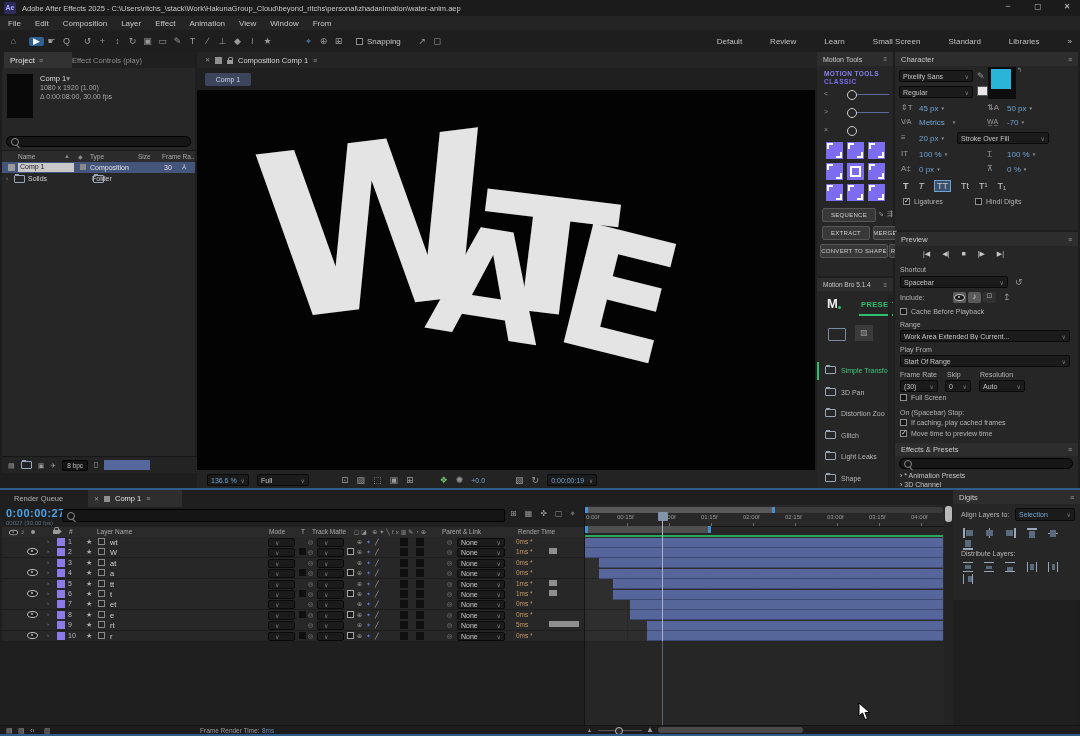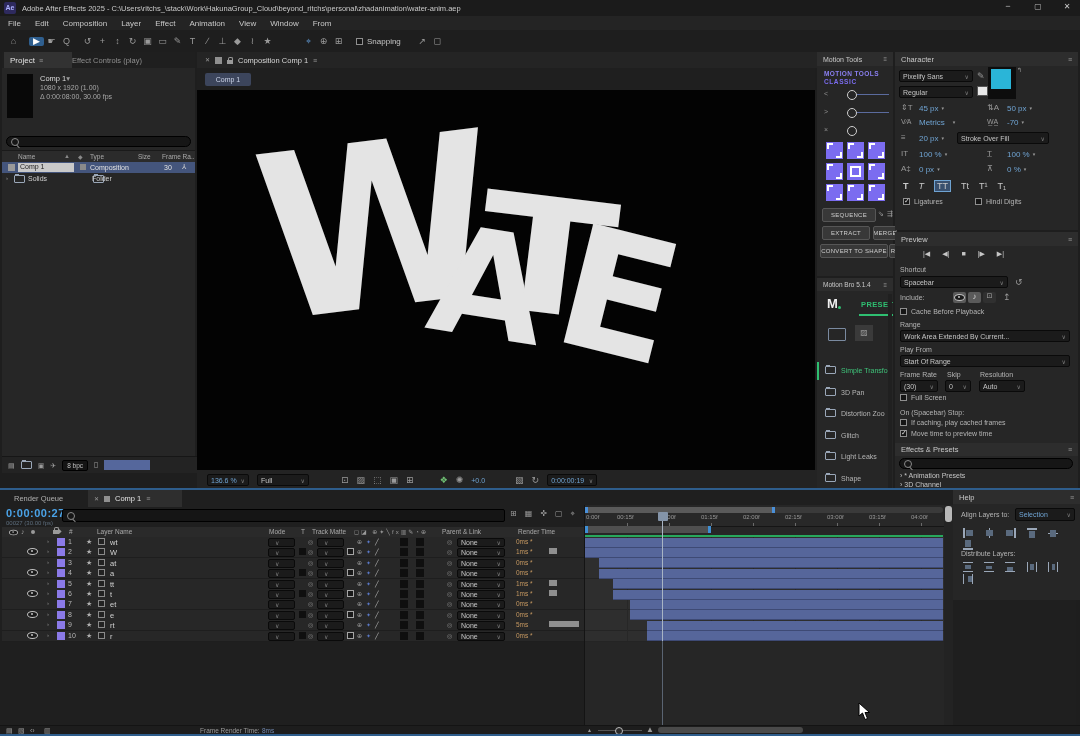--- a/index.html
+++ b/index.html
@@ -112,20 +112,29 @@
     <span class="tool ic" style="color:#5b8fc4">⌖</span>
     <span class="tool ic">⊕</span>
     <span class="tool ic">⊞</span>
     <span style="width:10px"></span>
     <span class="cb"></span>
     <span style="margin-left:4px;color:#c5c5c5">Snapping</span>
     <span style="width:14px"></span>
     <span class="tool ic">↗</span>
     <span class="tool ic">◻</span>
     <span style="flex:1"></span>
+    <span style="display:flex;gap:28px;margin-right:14px;color:#c0c0c0">
+      <span>Default</span>
+      <span>Review</span>
+      <span>Learn</span>
+      <span>Small Screen</span>
+      <span>Standard</span>
+      <span>Libraries</span>
+      <span>»</span>
+    </span>
   </div>
 
   <div class="a" style="left:2px;top:52px;width:193px;height:420px;background:#262626">
     <div class="a" style="left:0;top:0;width:193px;height:16px;background:#1f1f1f"></div>
     <div class="a" style="left:2px;top:0;width:62px;height:16px;background:#323232;display:flex;align-items:center;gap:4px;padding-left:6px">
       <span style="color:#e0e0e0">Project</span>
       <span class="ic" style="font-size:7px">≡</span>
     </div>
     <div class="a" style="left:70px;top:4px;color:#8f8f8f;font-size:7.5px">Effect Controls (play)</div>
 
@@ -802,21 +811,21 @@
     <div class="a" style="left:662px;top:31px;width:1px;height:120px;background:#a8b4c4"></div>
     <div class="a" style="left:662px;top:151px;width:1px;height:84px;background:#5a6472"></div>
 
     <div class="a" style="left:584px;top:15px;width:1px;height:220px;background:#141414"></div>
     <div class="a" style="left:944px;top:15px;width:9px;height:220px;background:#232323">
       <div class="a" style="left:1px;top:1px;width:7px;height:16px;background:#b8b8b8;border-radius:3px"></div>
     </div>
 
     <div class="a" style="left:953px;top:0;width:127px;height:110px;background:#262626">
       <div class="a hdr" style="left:0;top:0;width:127px;height:14px;box-sizing:border-box">
-        <span style="font-size:7.5px">Help</span>
+        <span style="font-size:7.5px">Digits</span>
         <span class="ic" style="font-size:7px">≡</span>
       </div>
       <div class="a lab" style="left:8px;top:21px">Align Layers to:</div>
       <div class="dd a" style="left:62px;top:18px;width:60px;height:13px">
           <span class="blue">Selection</span>
         </div>
       <div class="a" style="left:10px;top:38px">
         <span class="alico"><svg width="11" height="10">
               <rect x="0" y="0" width="2" height="10" fill="#9aa7b8"></rect>
               <rect x="3" y="2" width="7" height="6" fill="#5a6a7e"></rect>

